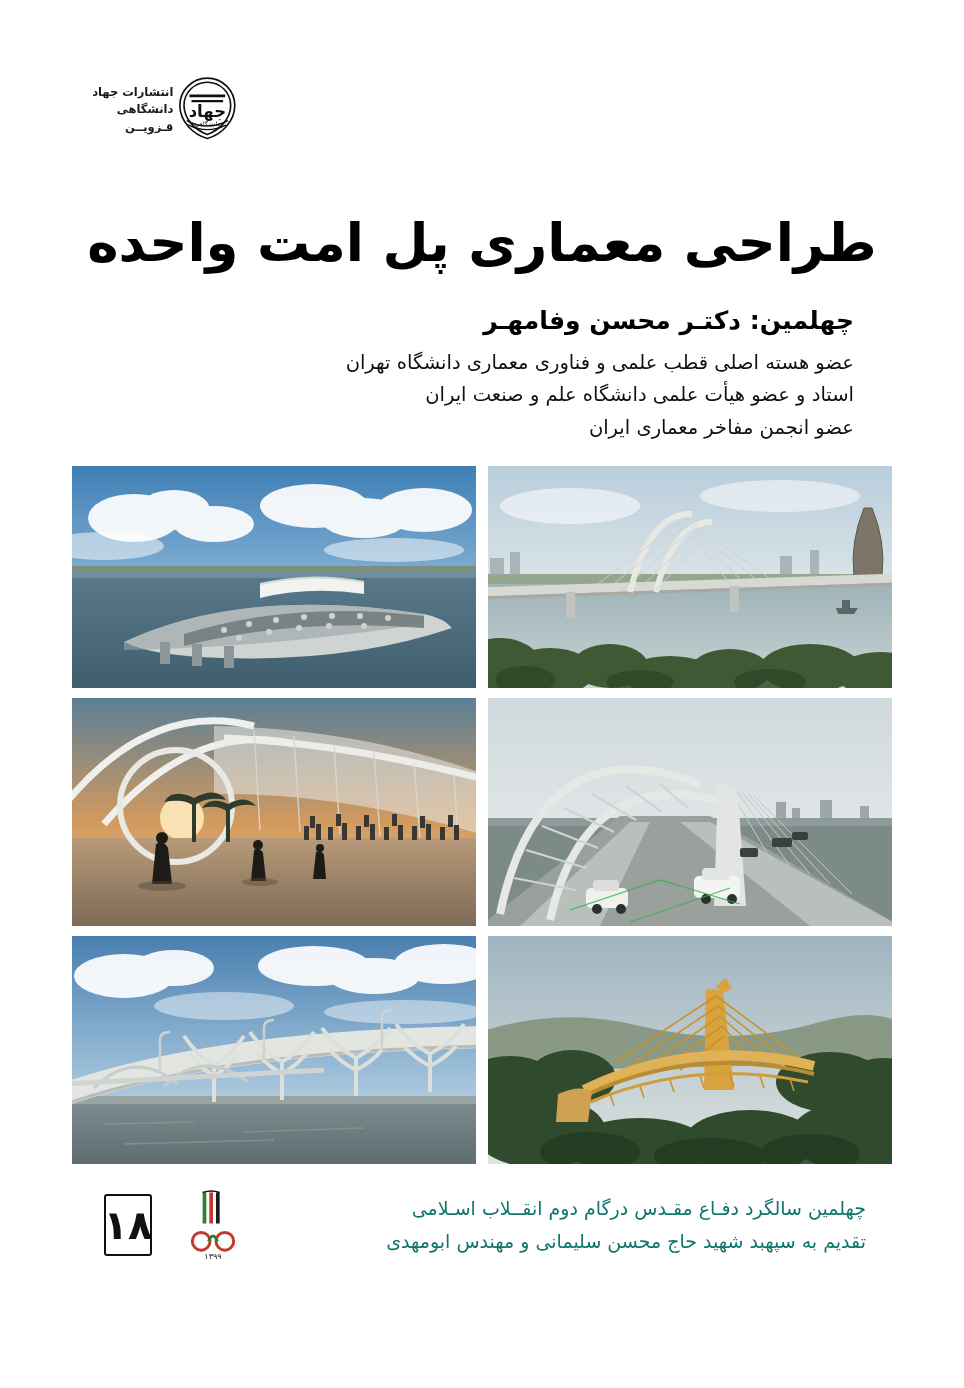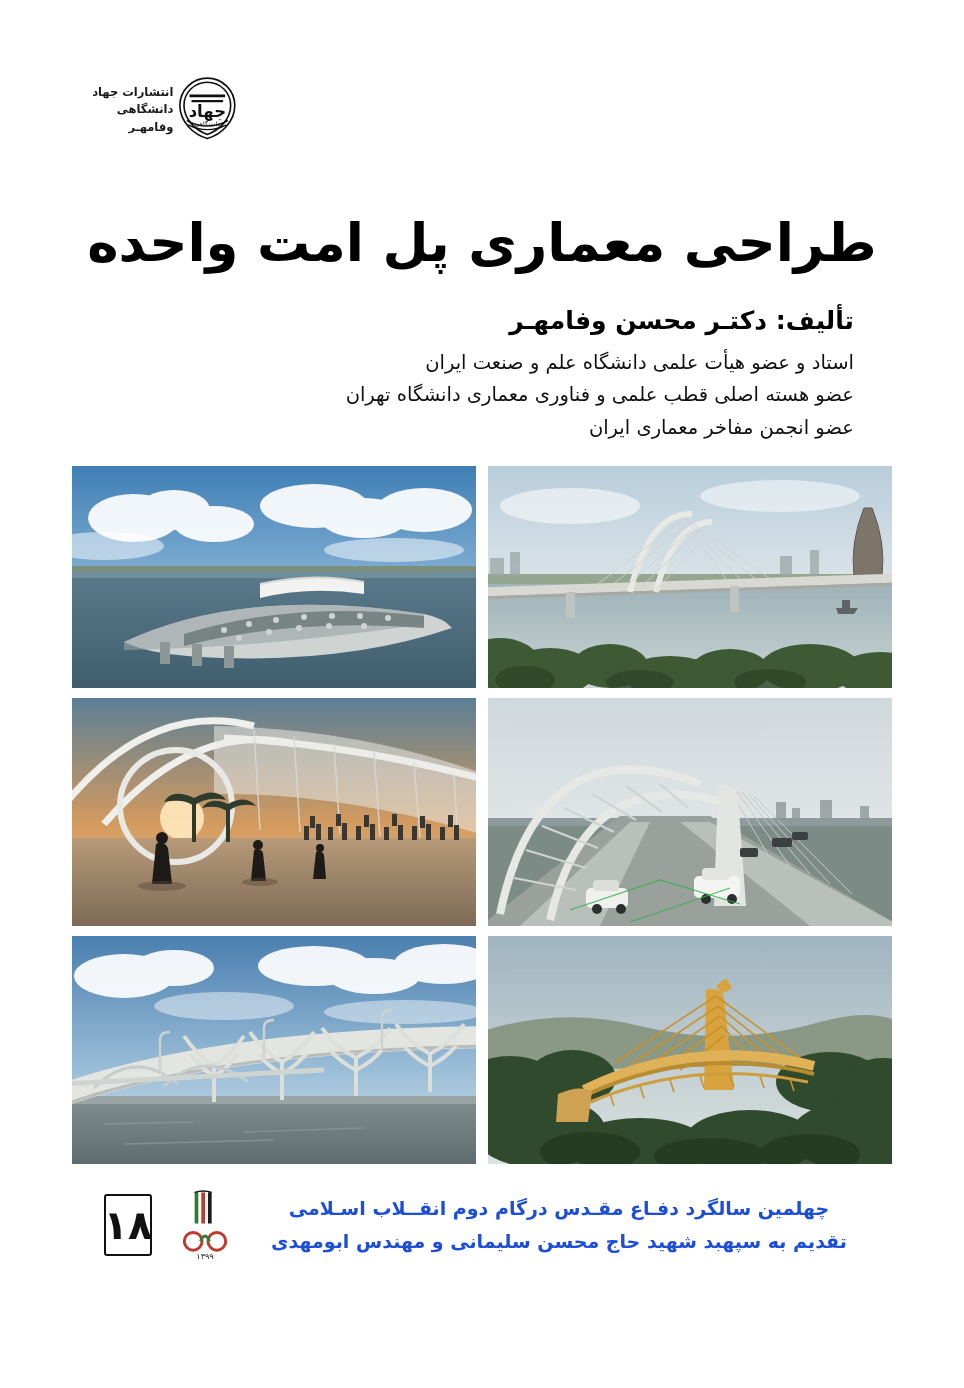--- a/index.html
+++ b/index.html
@@ -103,30 +103,29 @@
     background: #cfd6da;
   }
   .cell svg { display: block; width: 100%; height: 100%; }
 
   
   .footer {
     margin-top: 24px;
     display: flex;
     flex-direction: row-reverse;
     align-items: center;
-    gap: 10px;
+    gap: 18px;
     padding: 0 26px;
   }
   .footer-text {
-    text-align: center;
     flex: 1;
     font-size: 19px;
-    font-weight: bold;
+    font-weight: normal;
     line-height: 1.75;
-    color: #1d4ed8;
+    color: #0f766e;
     letter-spacing: -0.2px;
   }
   .badge-18 {
     width: 60px;
     height: 66px;
     display: flex;
     align-items: center;
     justify-content: center;
     font-size: 40px;
     font-weight: bold;
@@ -170,33 +169,33 @@
             <text x="50" y="76" font-size="9" font-family="DejaVu Sans, sans-serif" text-anchor="middle">دانشگاهی</text>
           </g>
           <g stroke="#111" stroke-width="2" fill="none">
             <path d="M20 68 q30 16 60 0"></path>
             <path d="M22 74 q28 14 56 0"></path>
           </g>
         </svg>
       </div>
       <div class="logo-caption two-line">
         <div>انتشارات جهاد دانشگاهی</div>
-        <div>وفامهـر</div>
+        <div>قـزویــن</div>
       </div>
     </div>
 
 
   </div>
 
   <div class="title">طراحی معماری پل امت واحده</div>
 
   <div class="author-wrap">
-    <div class="author-name">تألیف: دکتـر محسن وفامهـر</div>
+    <div class="author-name">چهلمین: دکتـر محسن وفامهـر</div>
+    <div class="author-line">عضو هسته اصلی قطب علمی و فناوری معماری دانشگاه تهران</div>
     <div class="author-line">استاد و عضو هیأت علمی دانشگاه علم و صنعت ایران</div>
-    <div class="author-line">عضو هسته اصلی قطب علمی و فناوری معماری دانشگاه تهران</div>
     <div class="author-line">عضو انجمن مفاخر معماری ایران</div>
   </div>
 
   <div class="grid">
 
     <div class="cell">
       <svg viewBox="0 0 420 222" preserveAspectRatio="xMidYMid slice" aria-hidden="true">
         <defs>
           <linearGradient id="sky1" x1="0" y1="0" x2="0" y2="1">
             <stop offset="0%" stop-color="#b9cddb"></stop>

